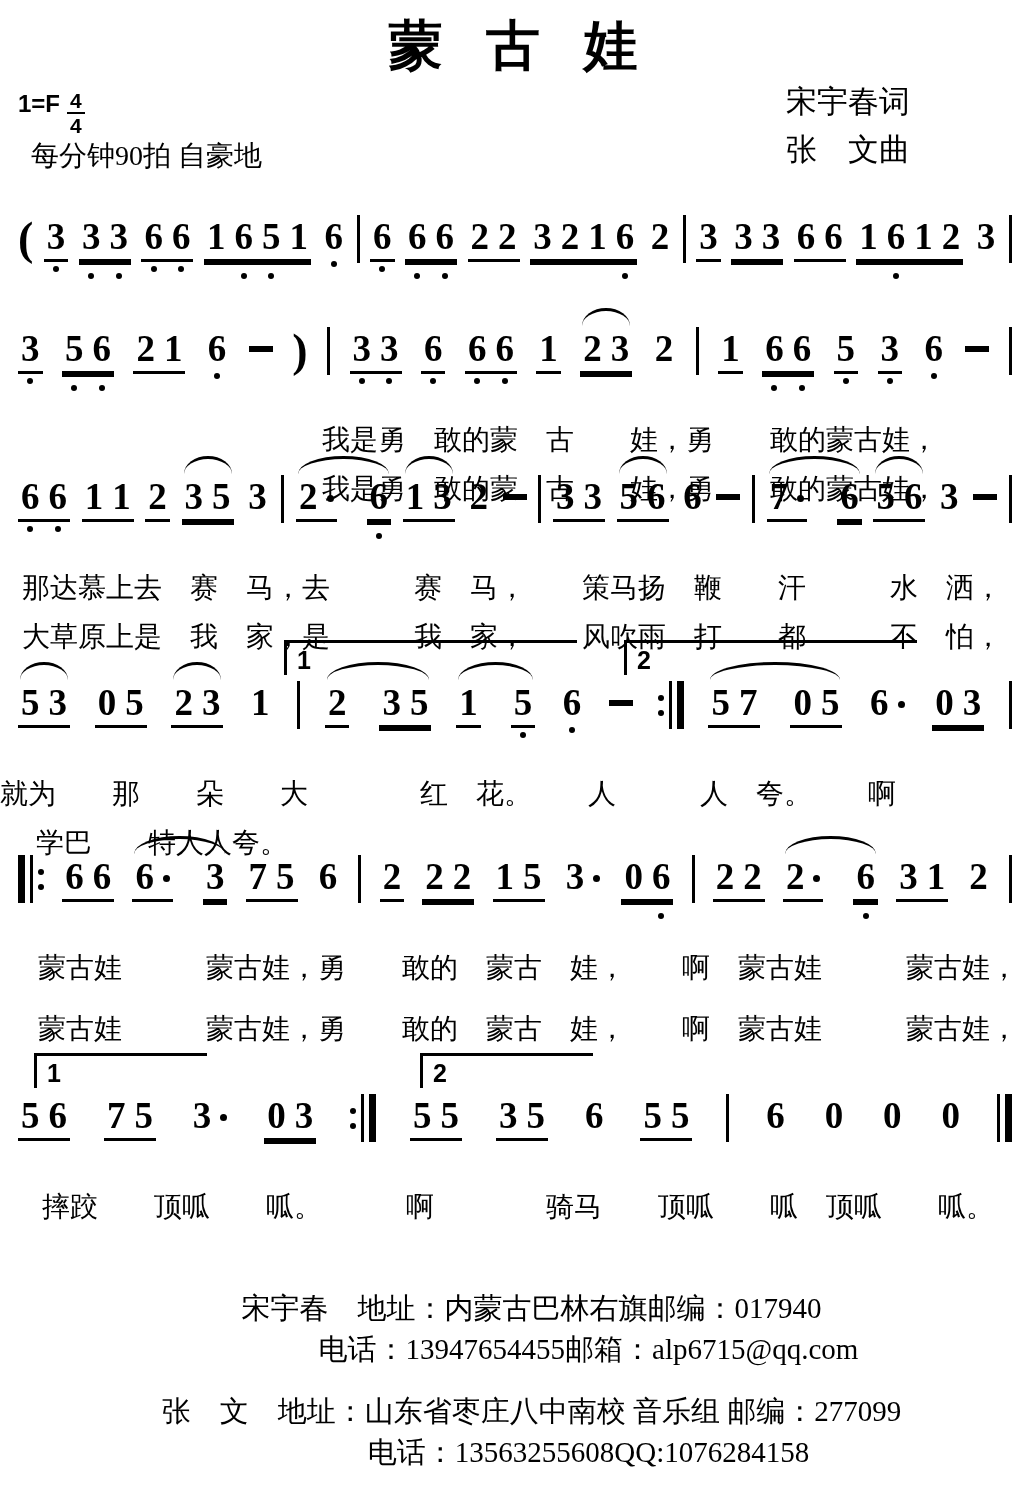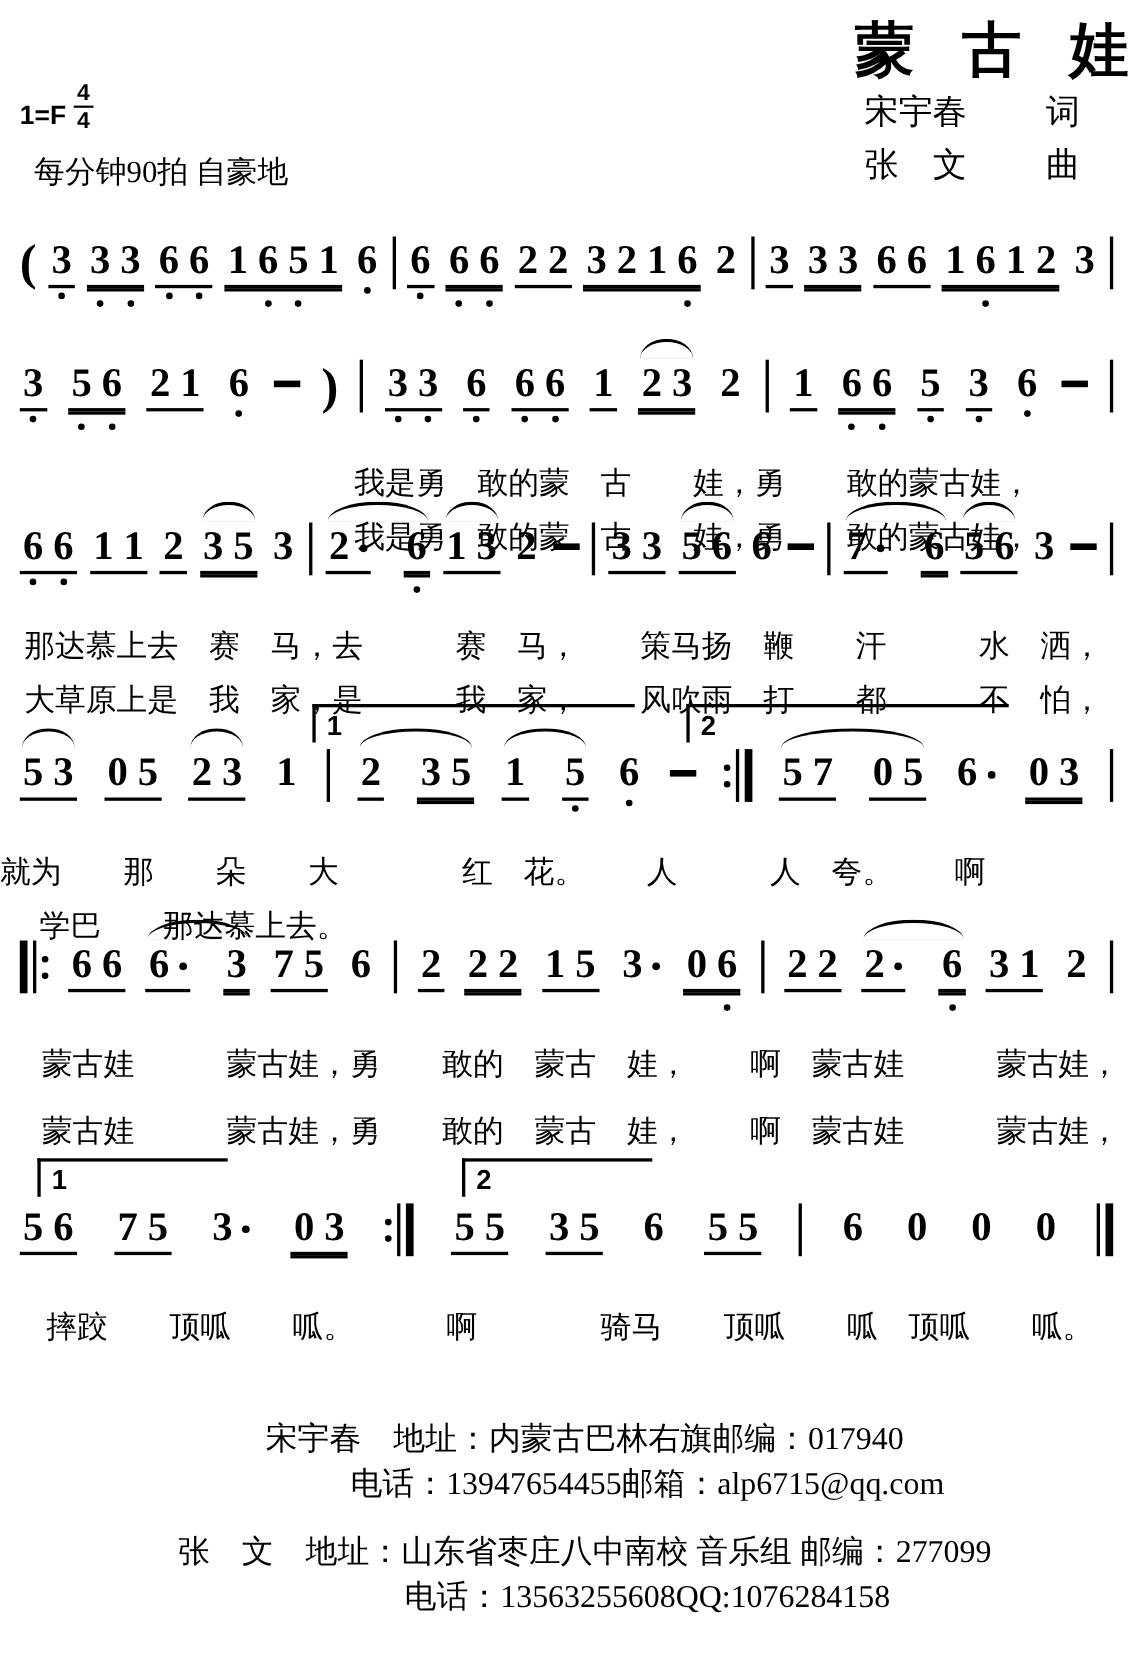--- a/index.html
+++ b/index.html
@@ -1,28 +1,28 @@
 <!DOCTYPE html>
 <html><head>
 <meta charset="utf-8">
 <style>
   html,body{margin:0;padding:0;background:#e8e8e8}
   .page{position:relative;width:1030px;height:1504px;margin:0 auto;background:#fff;color:#000;
         font-family:"Liberation Serif","DejaVu Serif",serif;overflow:hidden}
 
   
-  .title{position:absolute;top:10px;left:0;width:100%;text-align:right;
+  .title{position:absolute;top:10px;left:0;width:100%;text-align:center;
          font-size:54px;font-weight:bold;letter-spacing:4px;word-spacing:22px}
-  .keysig{position:absolute;left:18px;top:74px;display:flex;align-items:flex-end;gap:7px;
+  .keysig{position:absolute;left:18px;top:90px;display:flex;align-items:flex-start;gap:7px;
           font-family:"Liberation Sans",sans-serif;font-weight:bold;font-size:24px}
   .frac{display:inline-flex;flex-direction:column;align-items:center;line-height:1;font-size:21px}
   .frac b:first-child{border-bottom:2px solid #000;padding:0 3px 1px;margin-bottom:1px}
   .tempo{position:absolute;left:31px;top:137px;font-size:28px}
   .credits{position:absolute;right:48px;top:78px;font-size:31px}
-  .credit-line{display:flex;justify-content:space-between;width:196px;line-height:1.55}
+  .credit-line{display:flex;width:196px;line-height:1.55}
 
   
   .system{position:absolute;left:0;right:0}
   .sys1{top:188px}.sys2{top:300px}.sys3{top:448px}.sys4{top:640px}.sys5{top:828px}.sys6{top:1053px}
 
   .noterow{position:relative;display:flex;justify-content:space-between;align-items:flex-start;
            margin:0 14px;padding:30px 4px 0;min-height:78px}
   .with-volta{padding-top:44px}
 
   .grp{display:inline-flex;align-items:flex-end;gap:9px;padding:0 3px 4px;position:relative}
@@ -374,21 +374,21 @@
             <span class="note">6</span>
             <span class="aug"></span>
           </span>
           <span class="grp u2">
             <span class="note">0</span>
             <span class="note">3</span>
           </span>
           <span class="bar"></span>
         </div>
         <div class="lyr" style="">就为　　那　　朵　　大　　　　红　花。　　人　　　人　夸。　　啊</div>
-        <div class="lyr" style="padding-left: 36px;">学巴　　那达慕上去。</div>
+        <div class="lyr" style="padding-left: 36px;">学巴　　特人人夸。</div>
       </div>
       <div class="system sys5">
         <div class="noterow">
           <span class="rpt">
             <i class="thick"></i>
             <i class="thin"></i>
             <i class="dots">
               <i class="dot"></i>
               <i class="dot"></i>
             </i>

